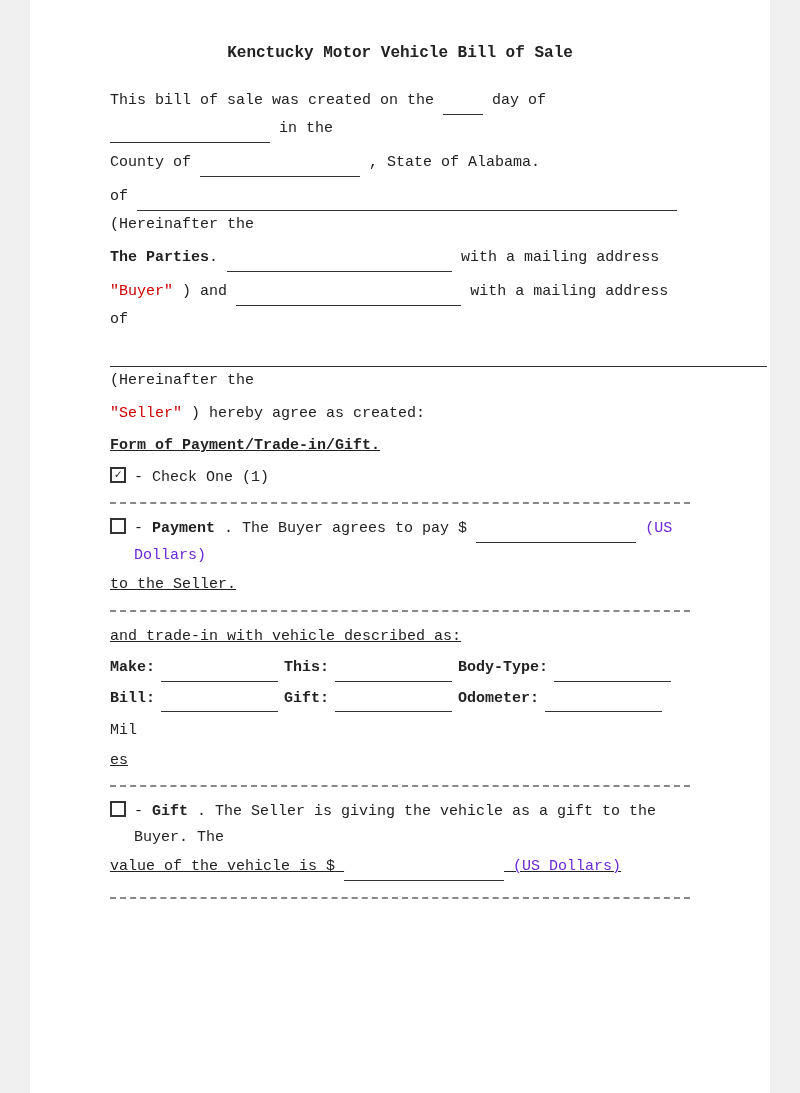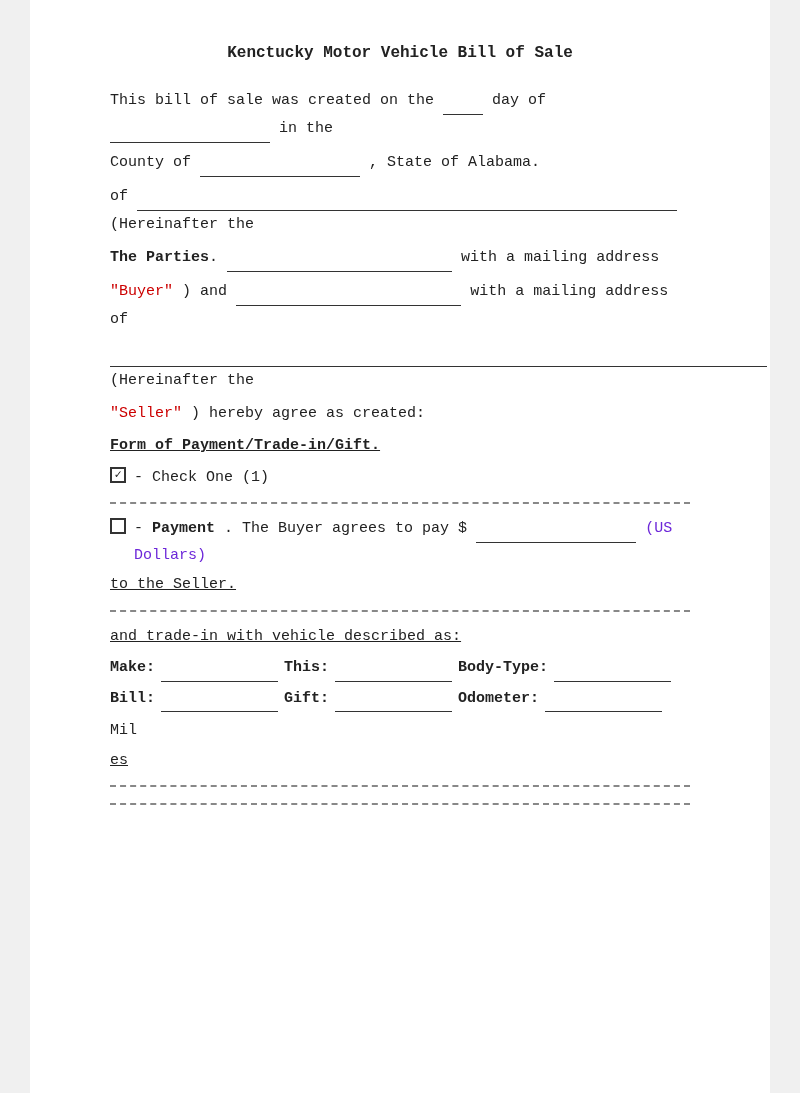--- a/index.html
+++ b/index.html
@@ -231,17 +231,30 @@
       <span class="bold field-label inline-text">Odometer:</span>
       <span class="field-underline">&nbsp;&nbsp;&nbsp;&nbsp;&nbsp;&nbsp;&nbsp;&nbsp;&nbsp;&nbsp;&nbsp;&nbsp;&nbsp;</span>
       <span class="inline-text">Mil</span>
     </div>
     <div class="paragraph">es</div>
   </div>
 
   <hr class="dashed-line">
 
   <div class="section">
+    <div class="checkbox-row">
+      <div class="checkbox"></div>
+      <div>
+        <span class="inline-text">- </span>
+        <span class="bold inline-text">Gift</span>
+        <span class="inline-text">. The Seller is giving the vehicle as a gift to the Buyer. The</span>
+      </div>
+    </div>
+    <div class="paragraph">
+      <span class="inline-text">value of the vehicle is $</span>
+      <span class="underline-long">&nbsp;&nbsp;&nbsp;&nbsp;&nbsp;&nbsp;&nbsp;&nbsp;&nbsp;&nbsp;&nbsp;&nbsp;&nbsp;&nbsp;&nbsp;</span>
+      <span class="blue-text inline-text">(US Dollars)</span>
+    </div>
   </div>
 
   <hr class="dashed-line" style="margin-top:16px;">
 
 </div>
 
 </body></html>

